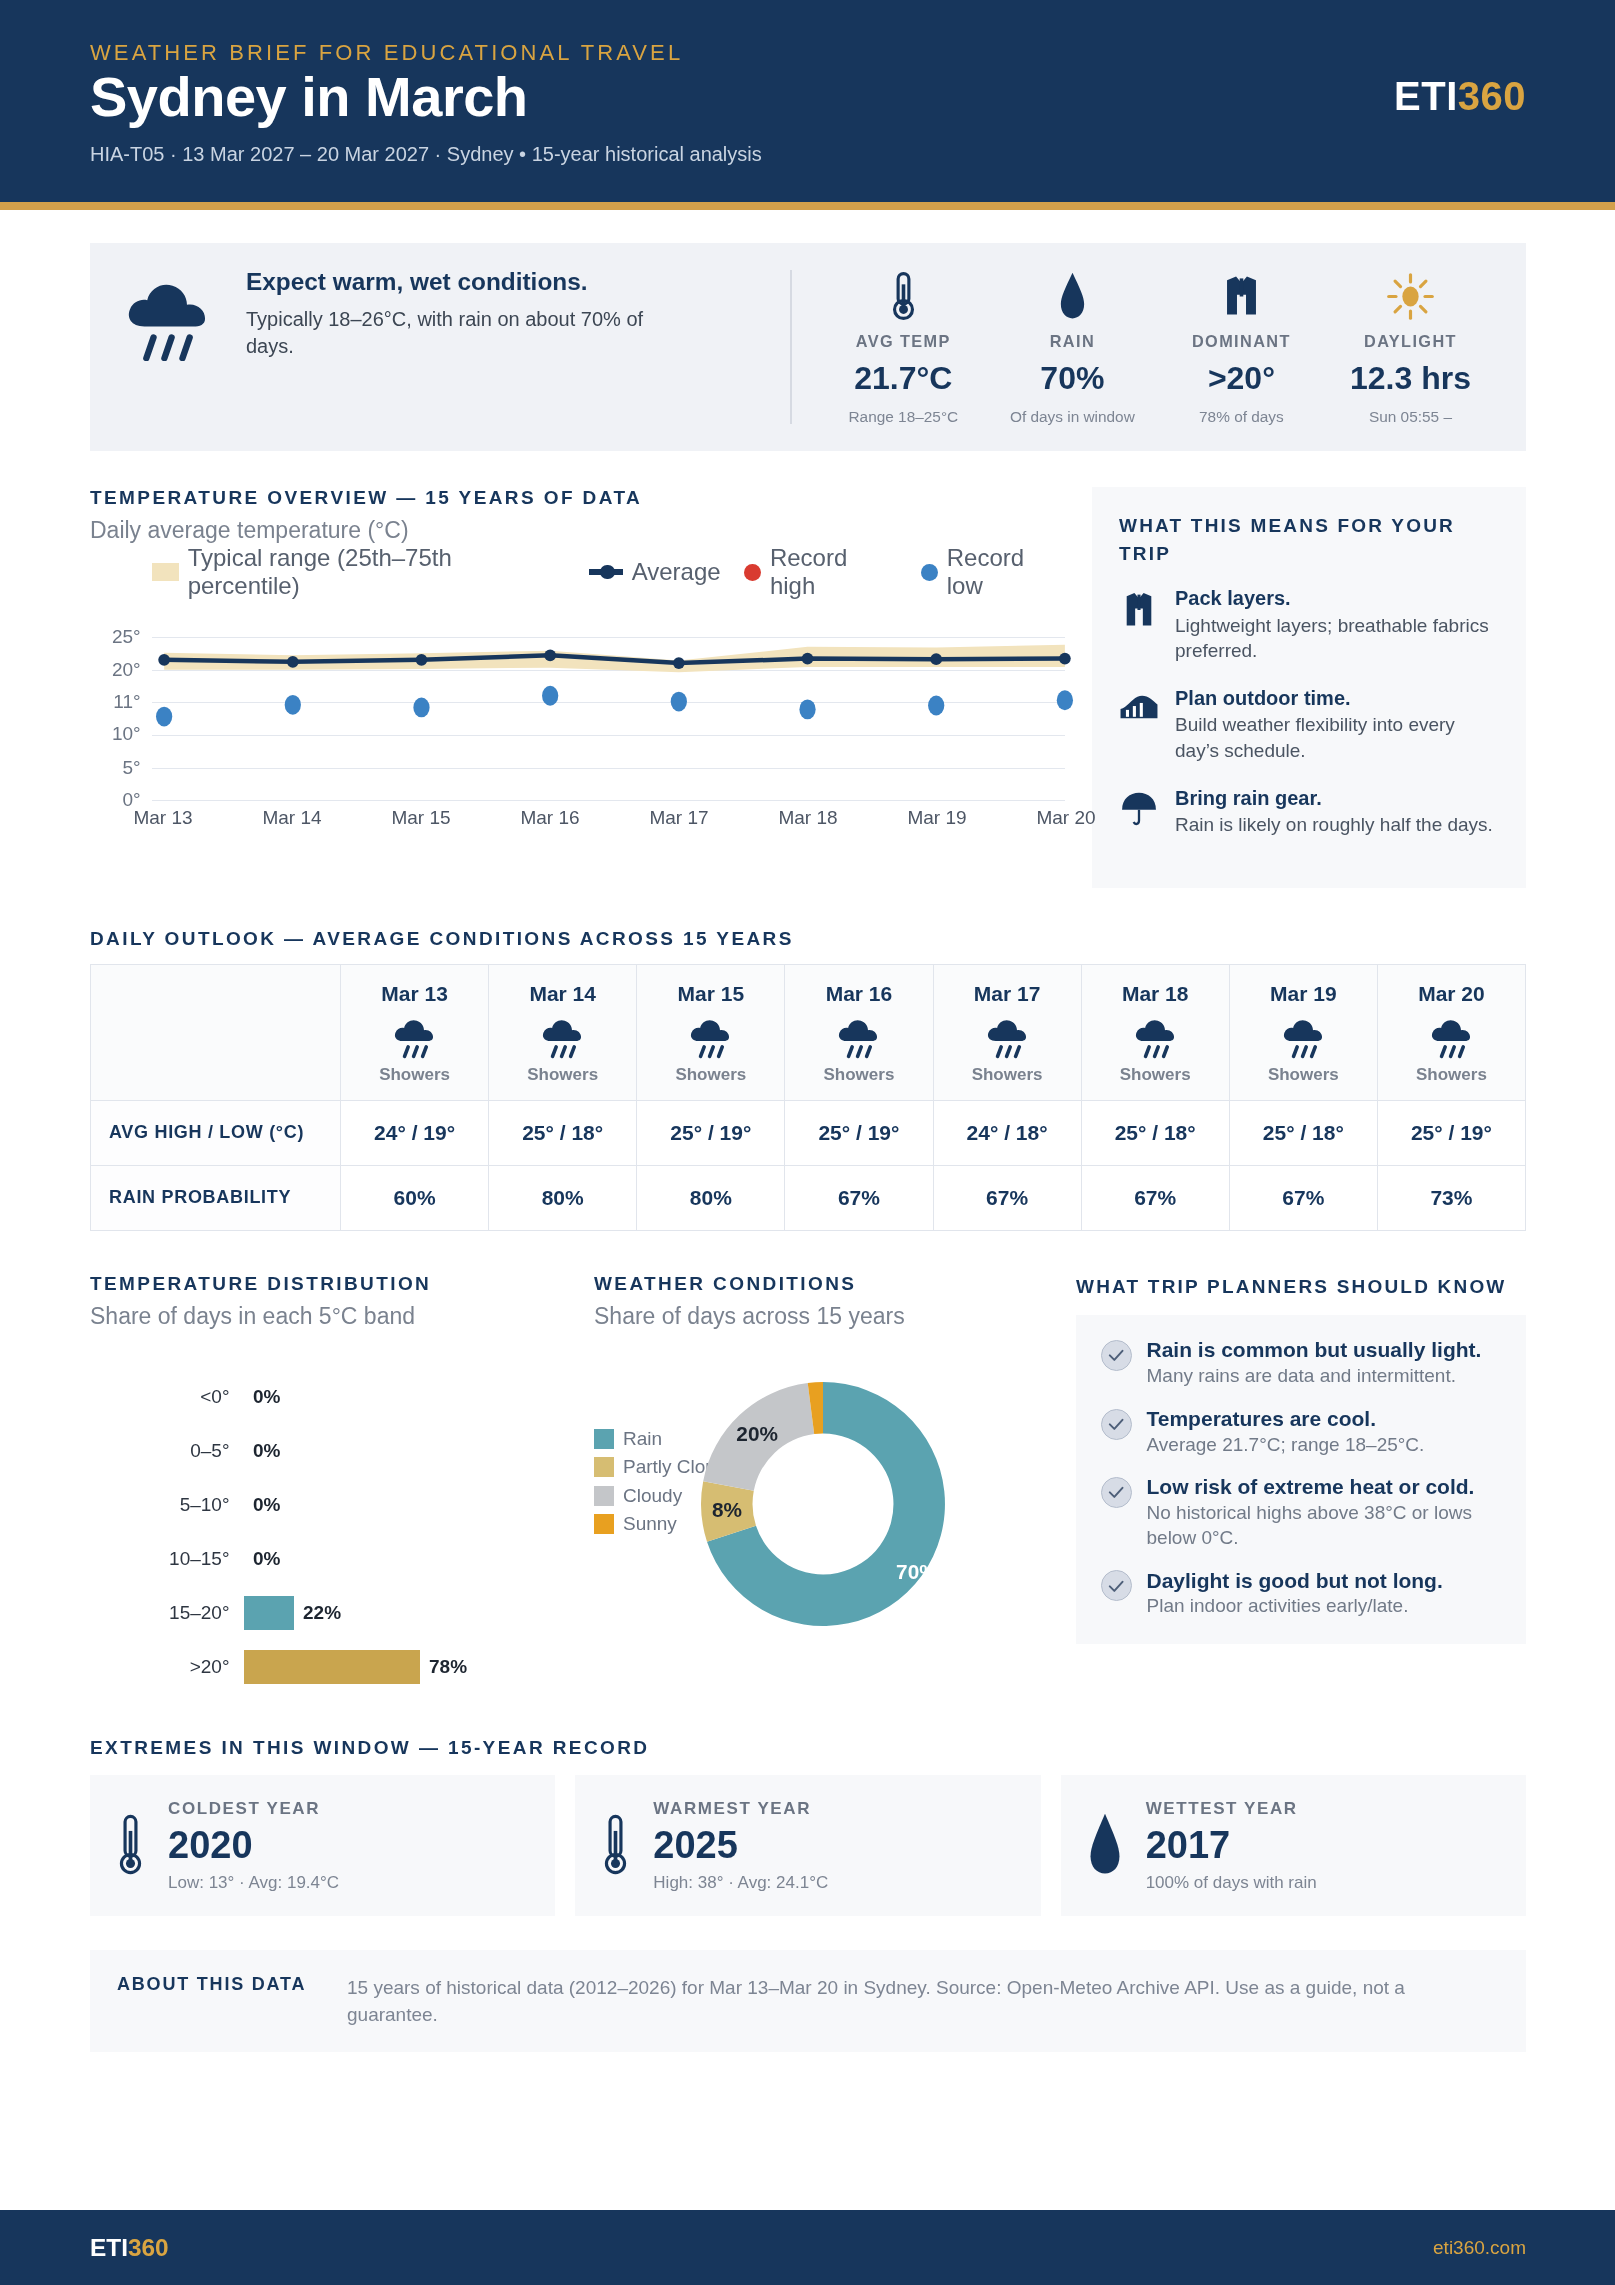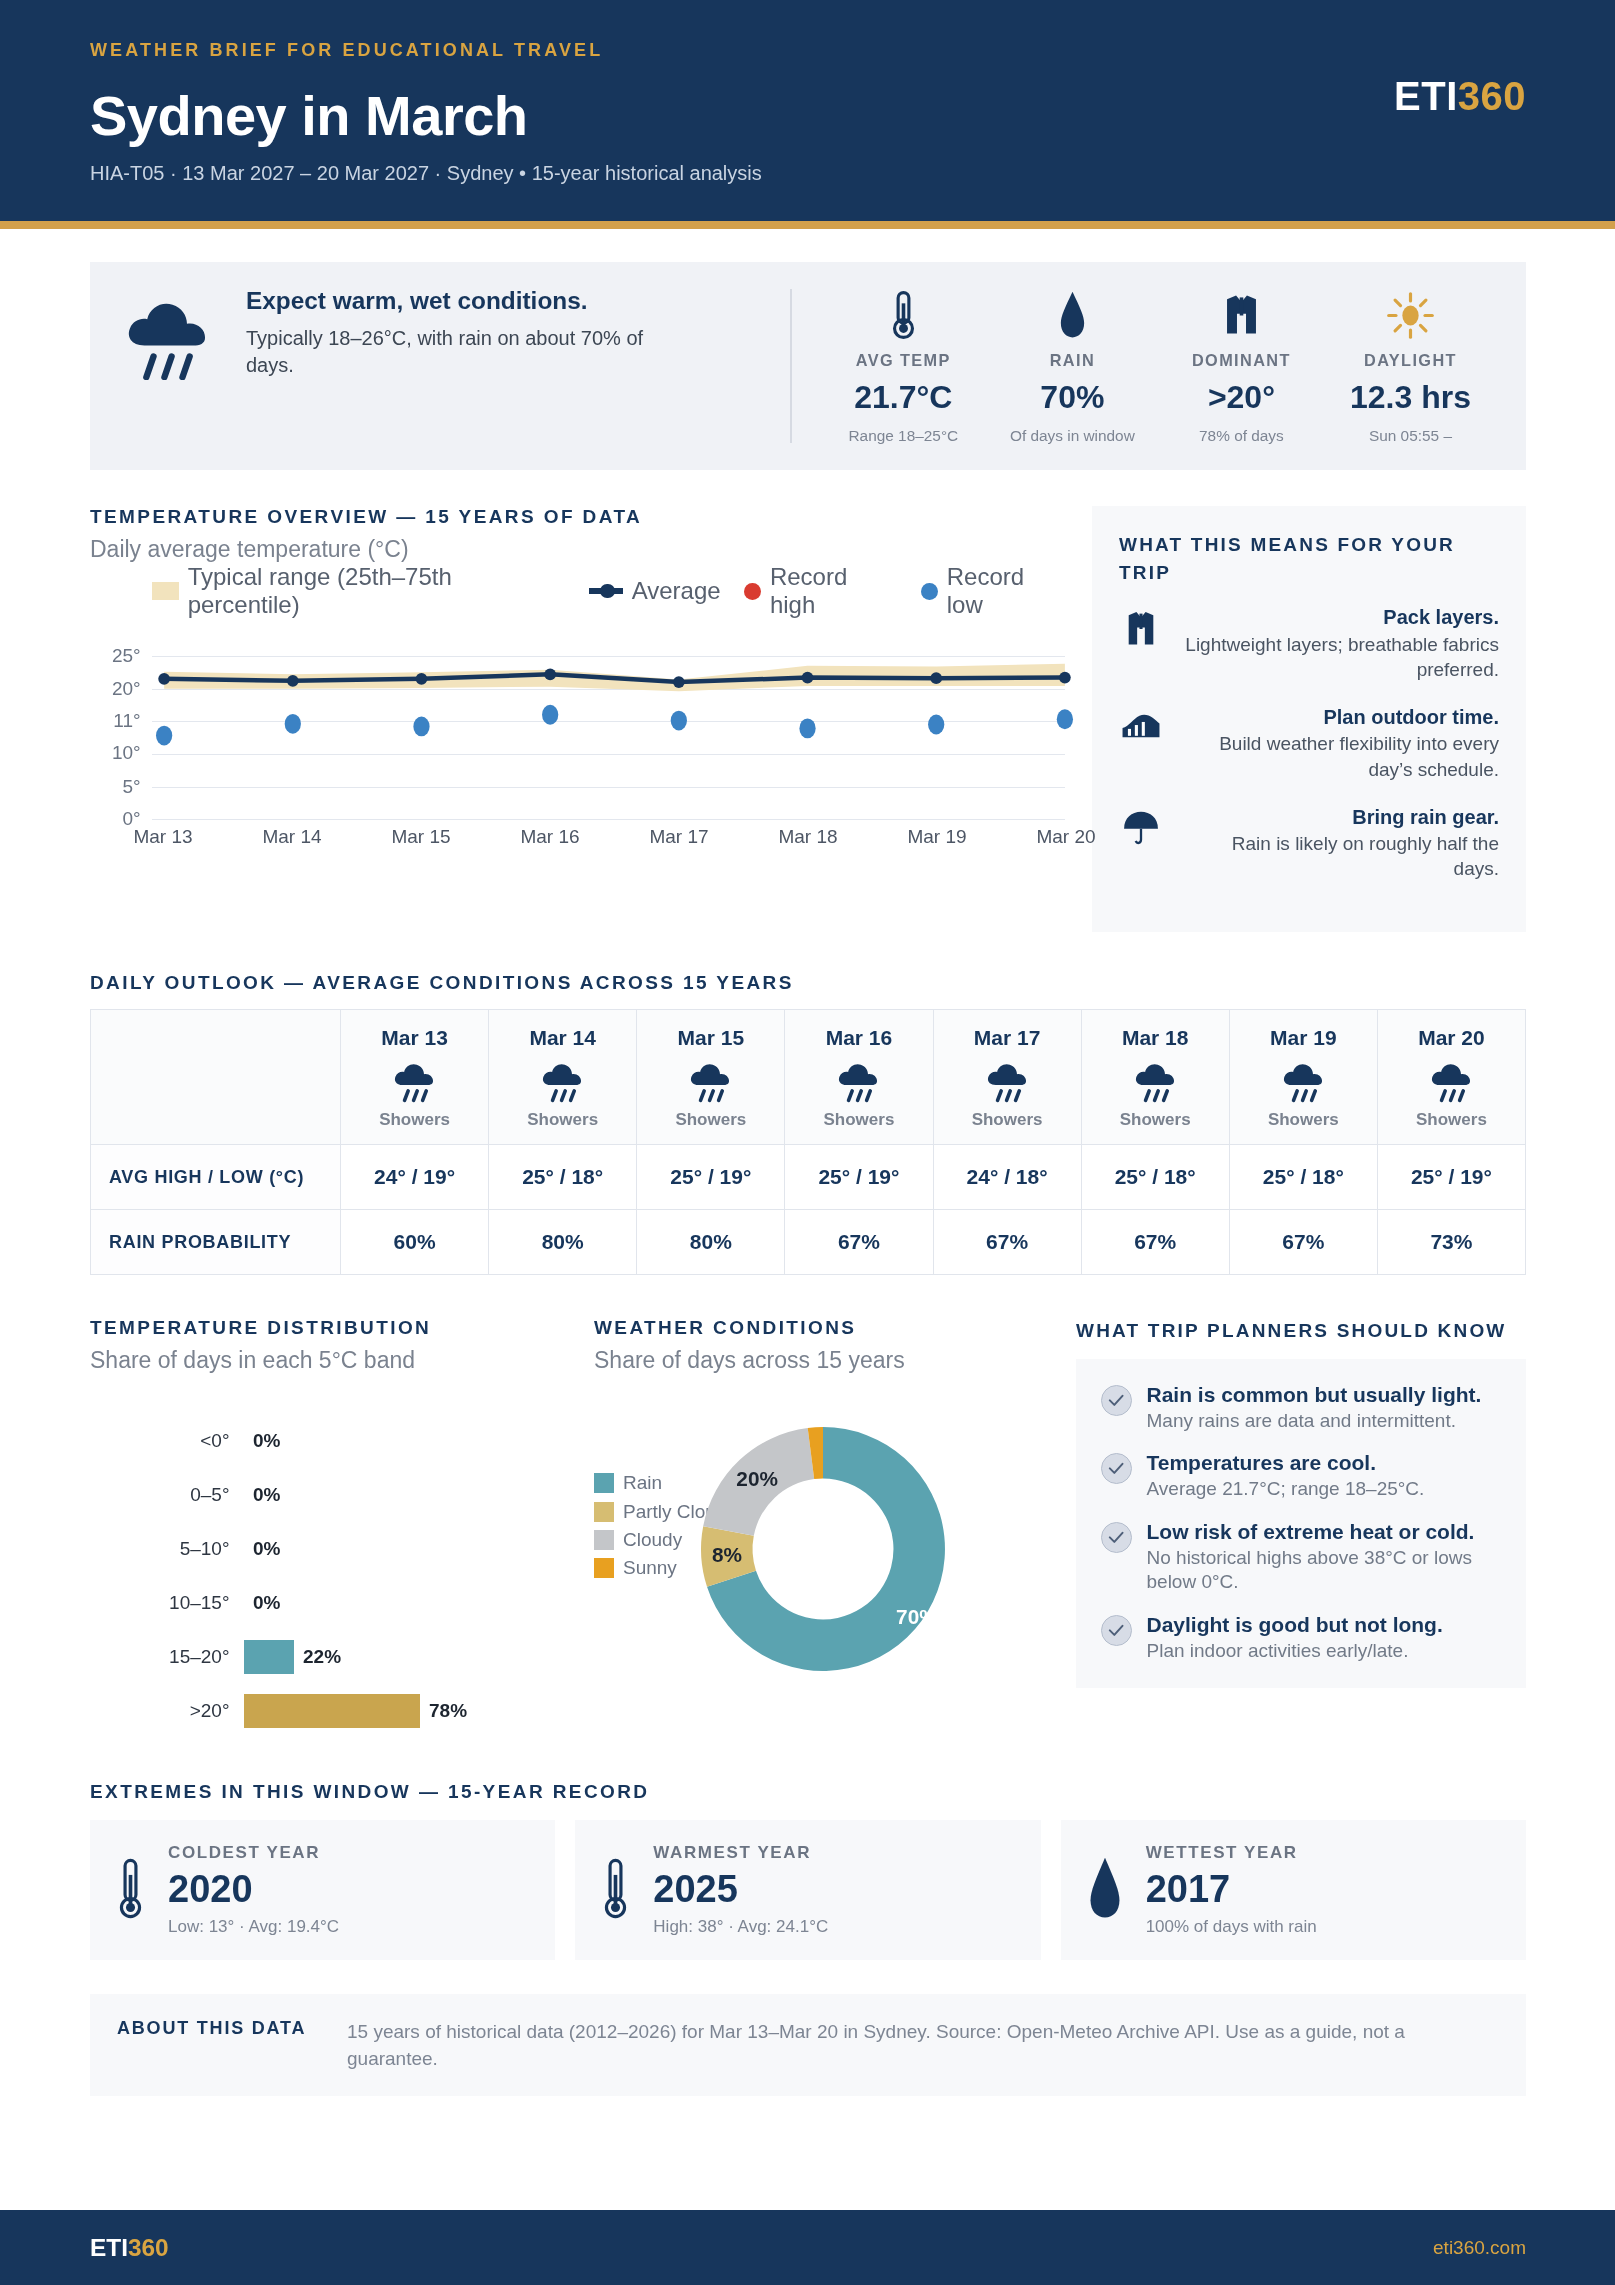--- a/index.html
+++ b/index.html
@@ -13,25 +13,25 @@
   .page { position: relative; width: 1616px; height: 2285px; background:#fff; }
 
   
   .header {
     background: #17365c;
     padding: 40px 90px 36px 90px;
     position: relative;
   }
   .header-eyebrow {
     color: #d9a441;
-    font-size: 18px;
-    font-weight: 700;
+    font-size: 22px;
+    font-weight: 400;
     letter-spacing: 3.1px;
     text-transform: uppercase;
-    margin-bottom: 26px;
+    margin-bottom: 2px;
   }
   .header-title {
     color: #ffffff;
     font-size: 56px;
     font-weight: 700;
     letter-spacing: -0.5px;
     line-height: 1.05;
     margin-bottom: 16.3px;
   }
   .header-meta {
@@ -121,21 +121,21 @@
 
   
   .side-panel {
     flex: 0 0 434px; background: #f7f8fa; padding: 25px 27px 27px 27px;
   }
   .side-title {
     font-size: 19px; font-weight: 700; color: #17365c;
     letter-spacing: 2.2px; text-transform: uppercase; line-height: 1.45;
     margin-bottom: 20px;
   }
-  .tip { display: flex; gap: 22px; margin-bottom: 23.5px; text-align: right; }
+  .tip { display: flex; gap: 14px; margin-bottom: 23.5px; }
   .tip-icon { flex: 0 0 42px; padding-top: 2.7px; }
   .tip-head { font-size: 20px; font-weight: 700; color: #17365c; margin-bottom: 2.7px; }
   .tip-body { font-size: 19px; color: #4a5462; line-height: 1.33; }
 
   
   .table-wrap { margin: 40px 90px 0 90px; }
   table.outlook { width: 100%; border-collapse: collapse; margin-top: 14.5px; }
   table.outlook td, table.outlook th { border: 0.9px solid #e1e5ec; }
   .th-blank { background: #fafbfc; width: 250px; }
   .th-day { background: #fafbfc; text-align: center; padding: 16.3px 5.4px 14.5px 5.4px; vertical-align: top; }

